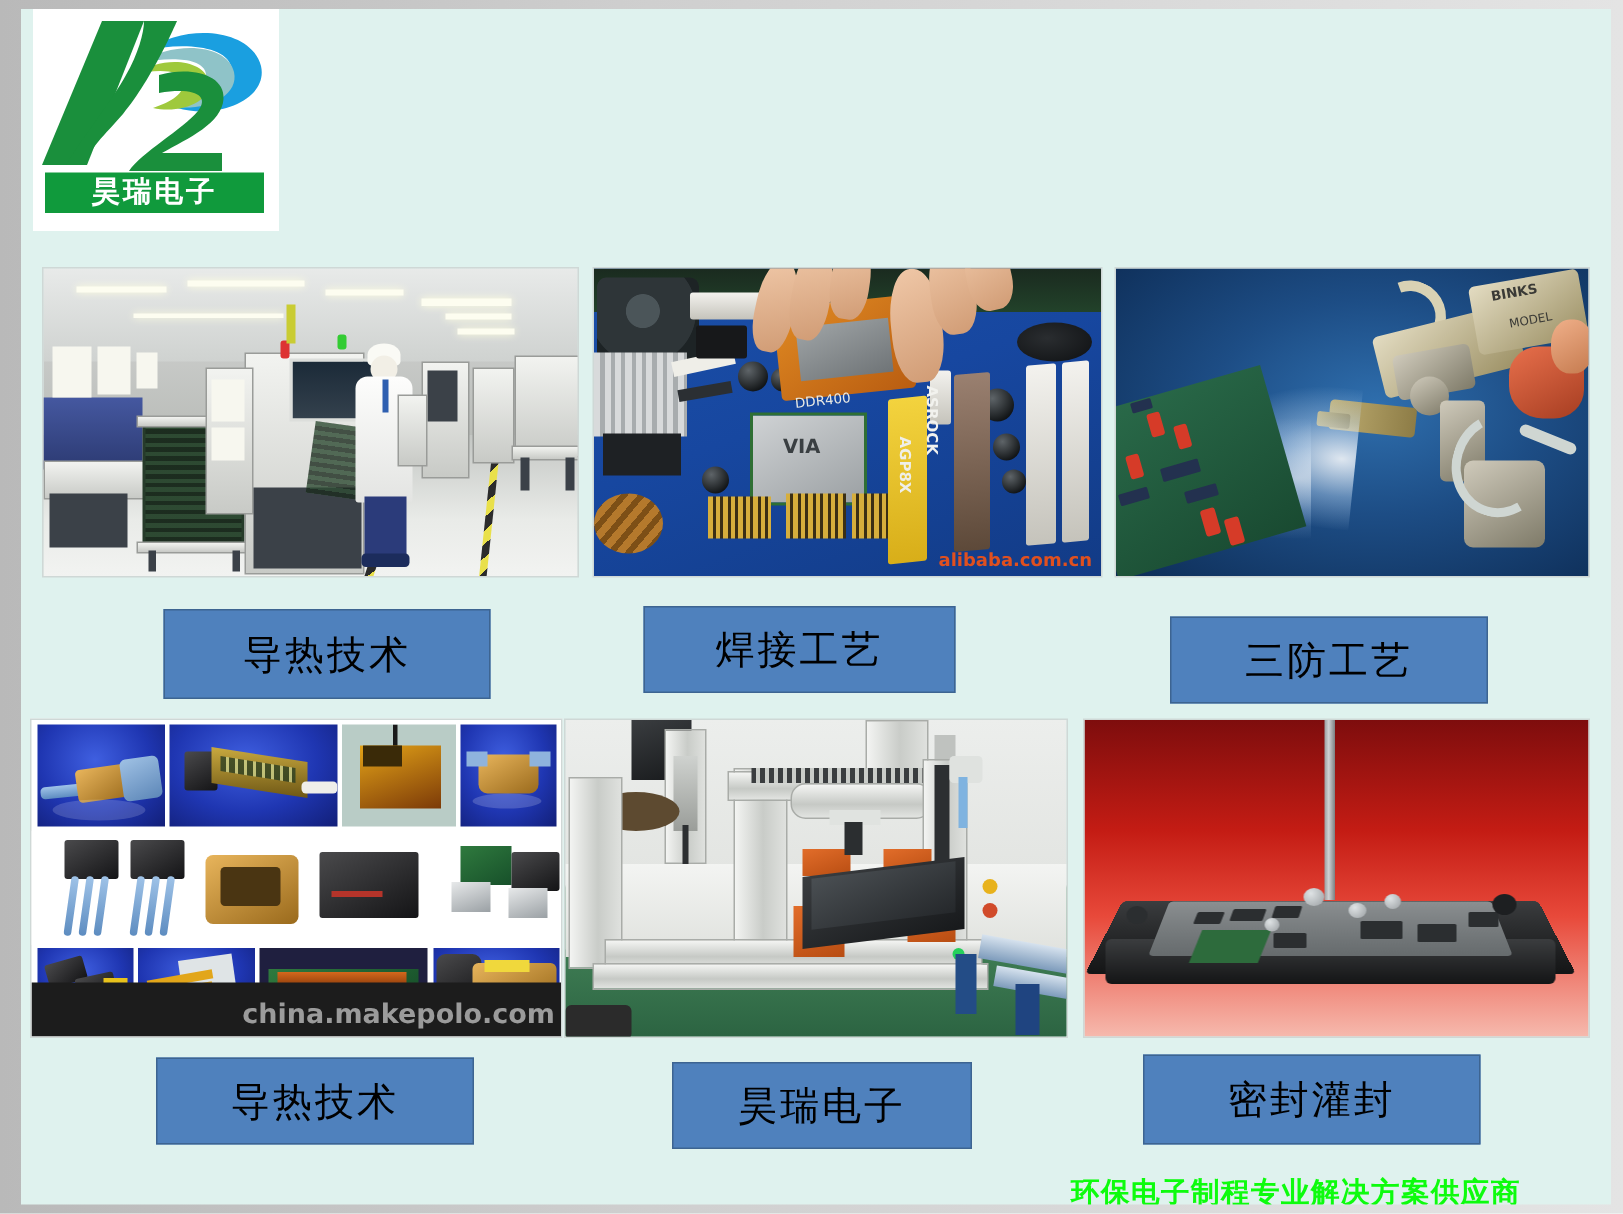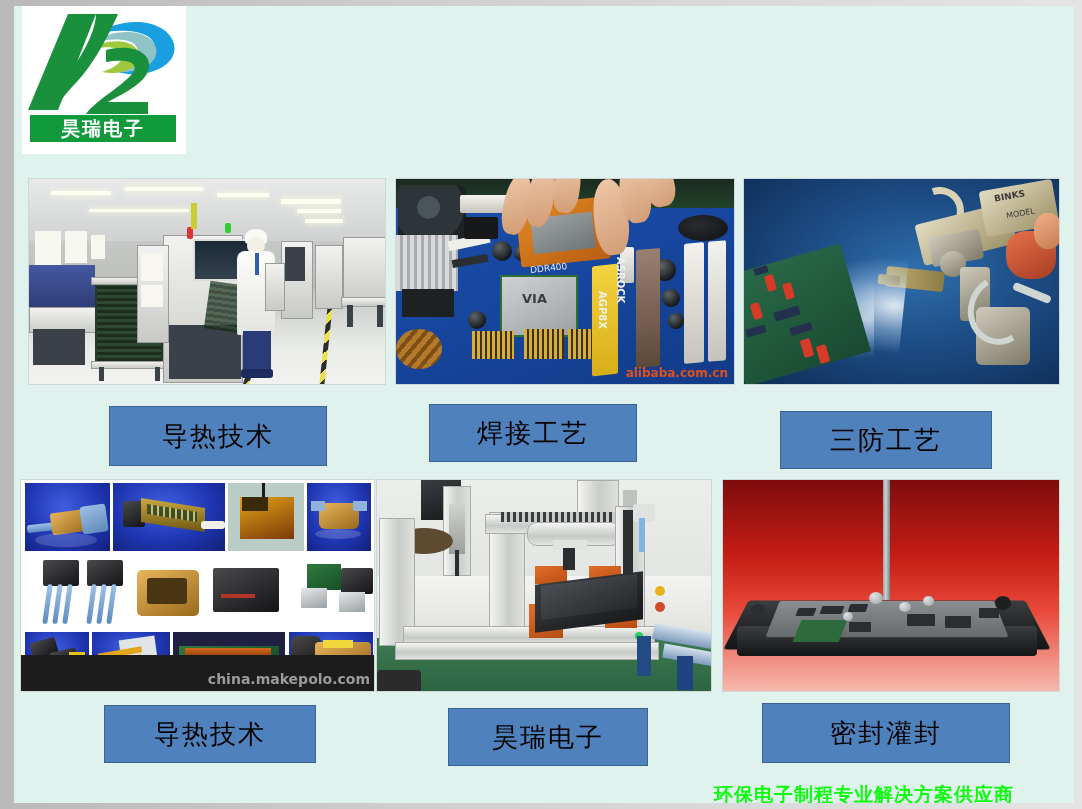--- a/index.html
+++ b/index.html
@@ -439,21 +439,21 @@
           <div class="conn-green" style="left:6px;top:14px;width:100px;height:16px;"></div>
           <div style="position:absolute;left:12px;top:16px;width:86px;height:10px;background:linear-gradient(180deg,#d4681c,#8a3a0a);"></div>
         </div>
         <div class="cell cell-blue" style="left:268px;top:152px;width:84px;height:44px;">
           <div class="conn-black" style="left:2px;top:4px;width:30px;height:34px;border-radius:6px;"></div>
           <div class="conn-amber" style="left:26px;top:10px;width:56px;height:26px;border-radius:4px;"></div>
           <div style="position:absolute;left:34px;top:8px;width:30px;height:8px;background:#f0d83c;"></div>
         </div>
 
         <div class="collage-bar"></div>
-        <div class="wm" style="right:4px;bottom:4px;font-size:14px;color:#9b9b9b;">china.makepolo.com</div>
+        <div class="wm" style="right:4px;bottom:4px;font-size:18px;color:#9b9b9b;">china.makepolo.com</div>
       </div>
     </div>
 
     <div class="photo ph-robot" style="left:362px; top:473px; width:336px; height:213px;">
       <div class="inner">
         <div class="green-mat" style="left:0;bottom:0;width:100%;height:58px;"></div>
         <div style="position:absolute;left:0;top:96px;width:100%;height:62px;background:linear-gradient(180deg,#f3f4f2,#dfe1dd);"></div>
 
         <div class="panel-dark" style="left:44px;top:0px;width:40px;height:40px;"></div>
         <div class="alu" style="left:66px;top:6px;width:26px;height:88px;"></div>
@@ -519,20 +519,20 @@
         <div style="position:absolute;left:272px;top:116px;width:16px;height:14px;background:#1d1f21;border-radius:50%;"></div>
       </div>
     </div>
 
     <div class="label-box" style="left:90px; top:699px; width:212px; height:58px;">
       <span>导热技术</span>
     </div>
     <div class="label-box" style="left:434px; top:702px; width:200px; height:58px;">
       <span>昊瑞电子</span>
     </div>
-    <div class="label-box" style="left:748px; top:697px; width:248px; height:60px;">
+    <div class="label-box" style="left:748px; top:697px; width:225px; height:60px;">
       <span>密封灌封</span>
     </div>
 
     <div id="footer-text">环保电子制程专业解决方案供应商</div>
 
   </div>
 </div>
 
 </body></html>

